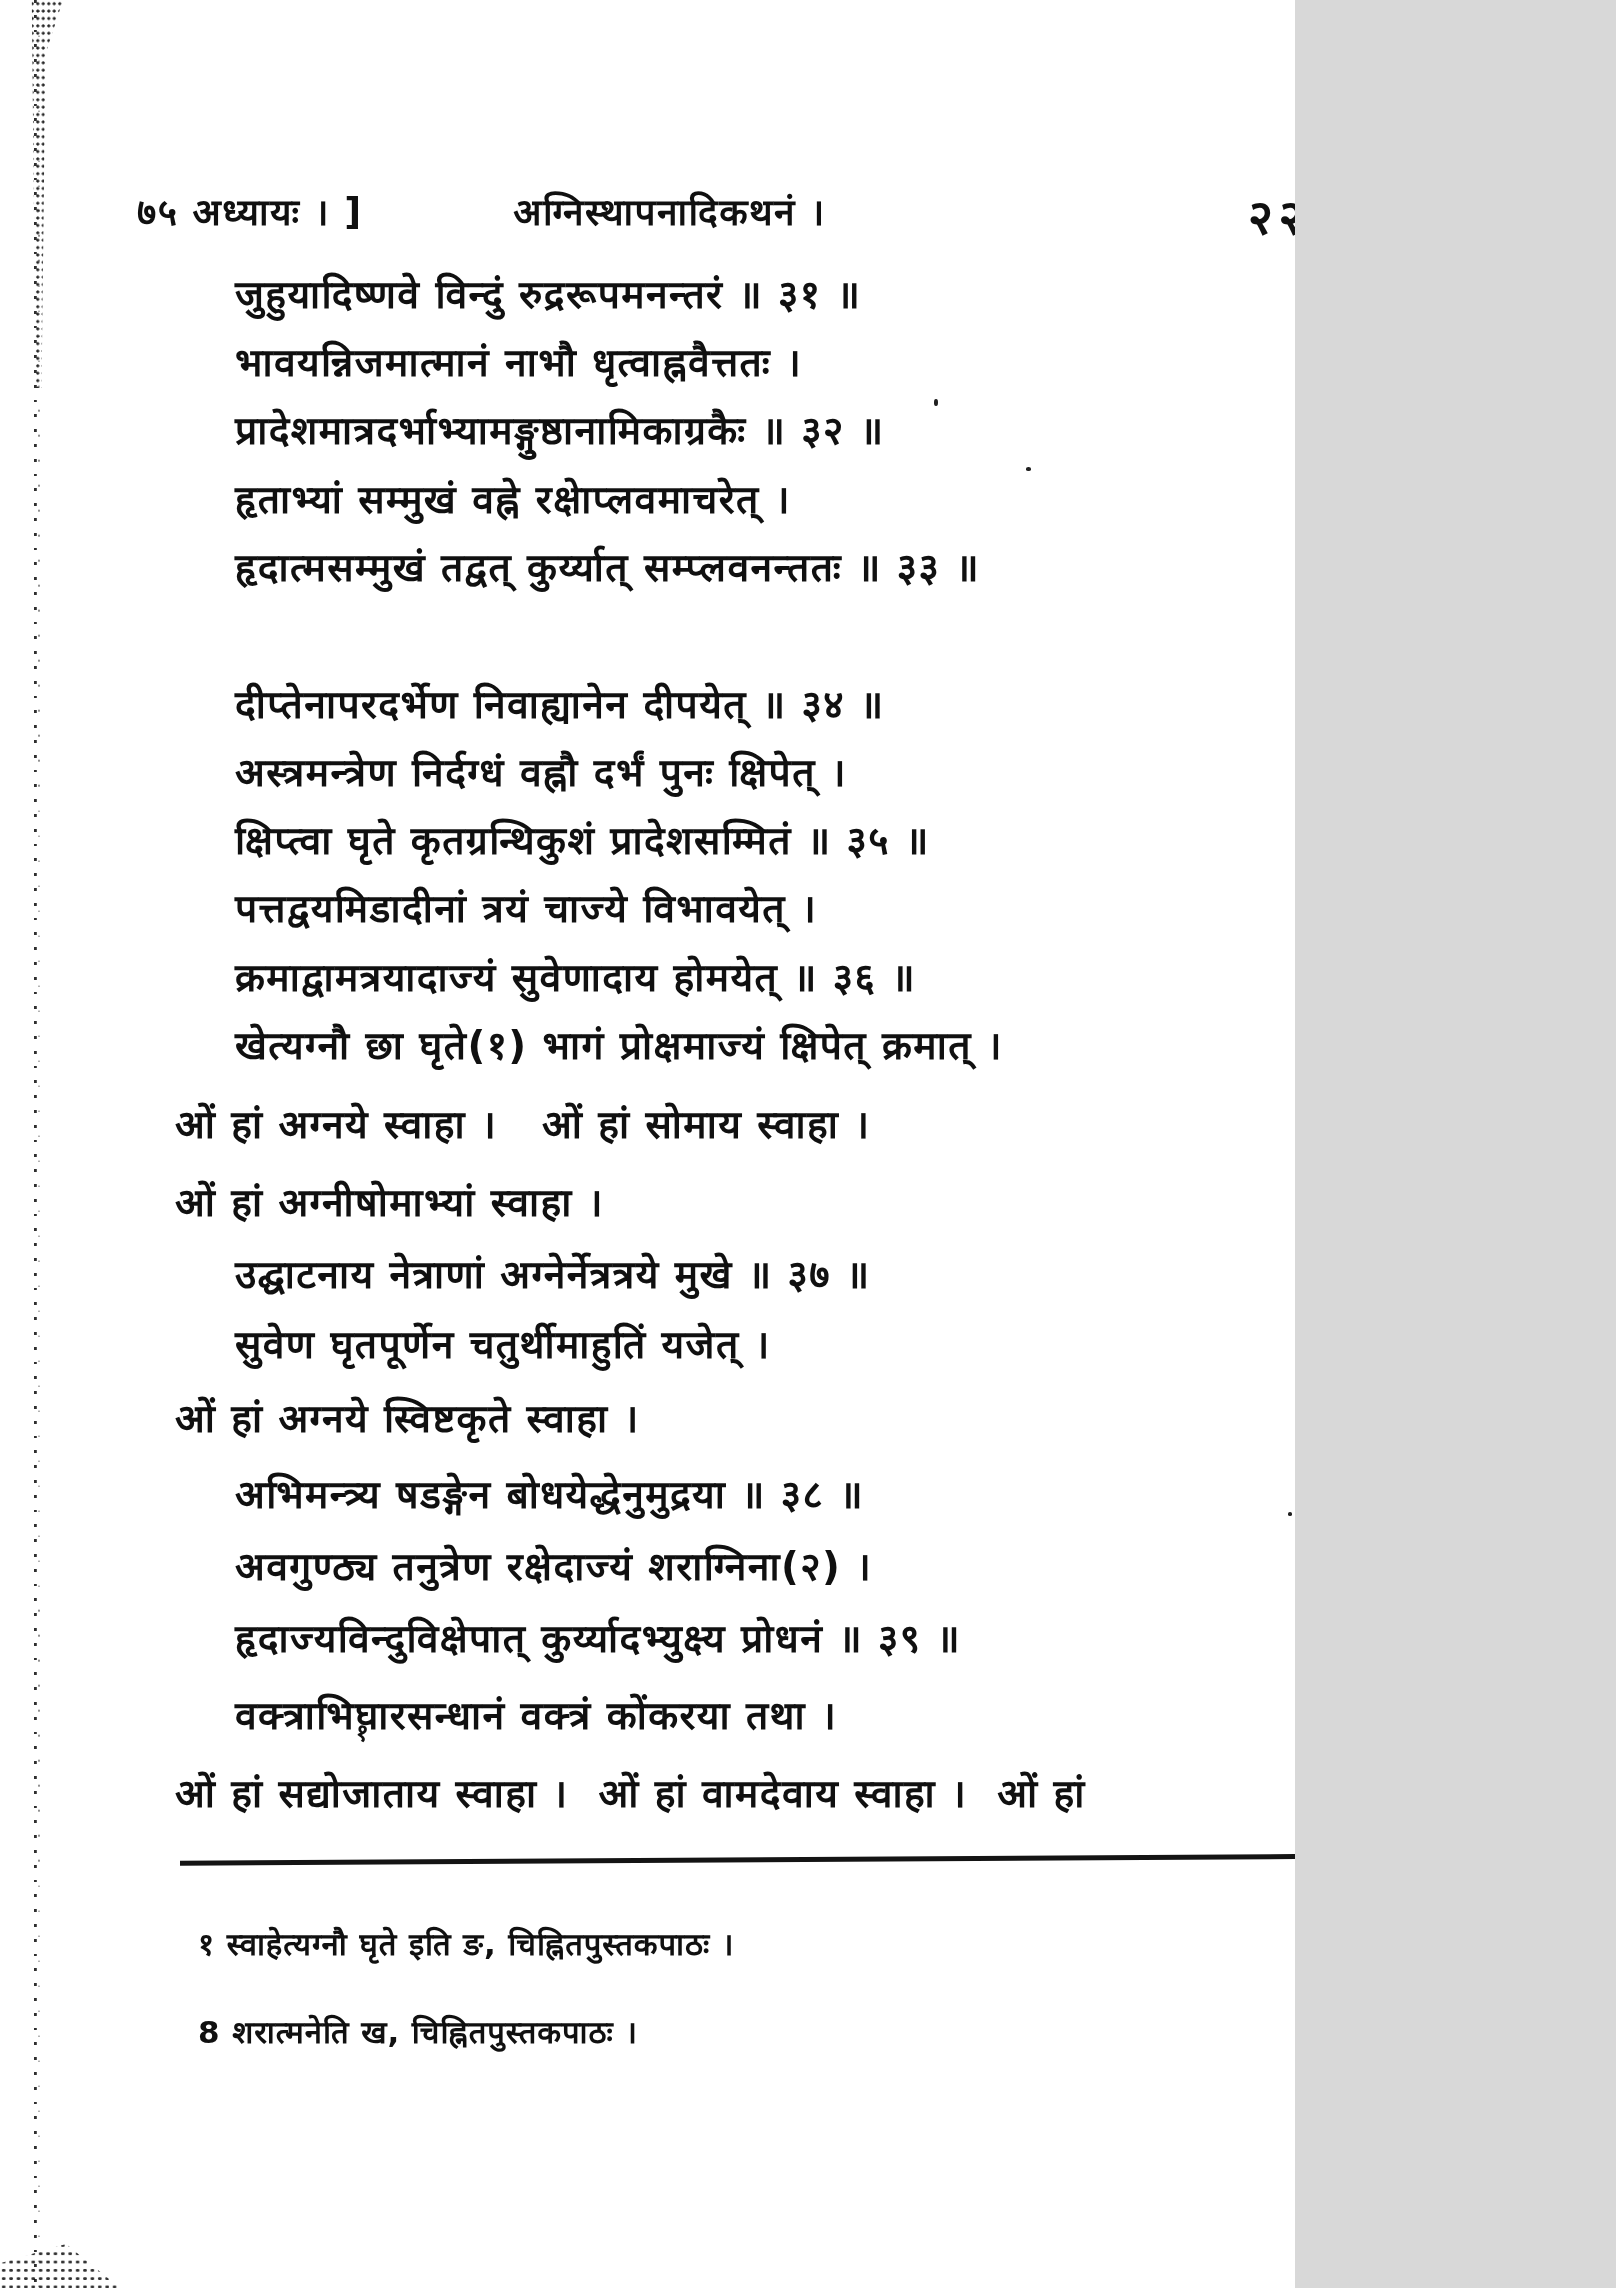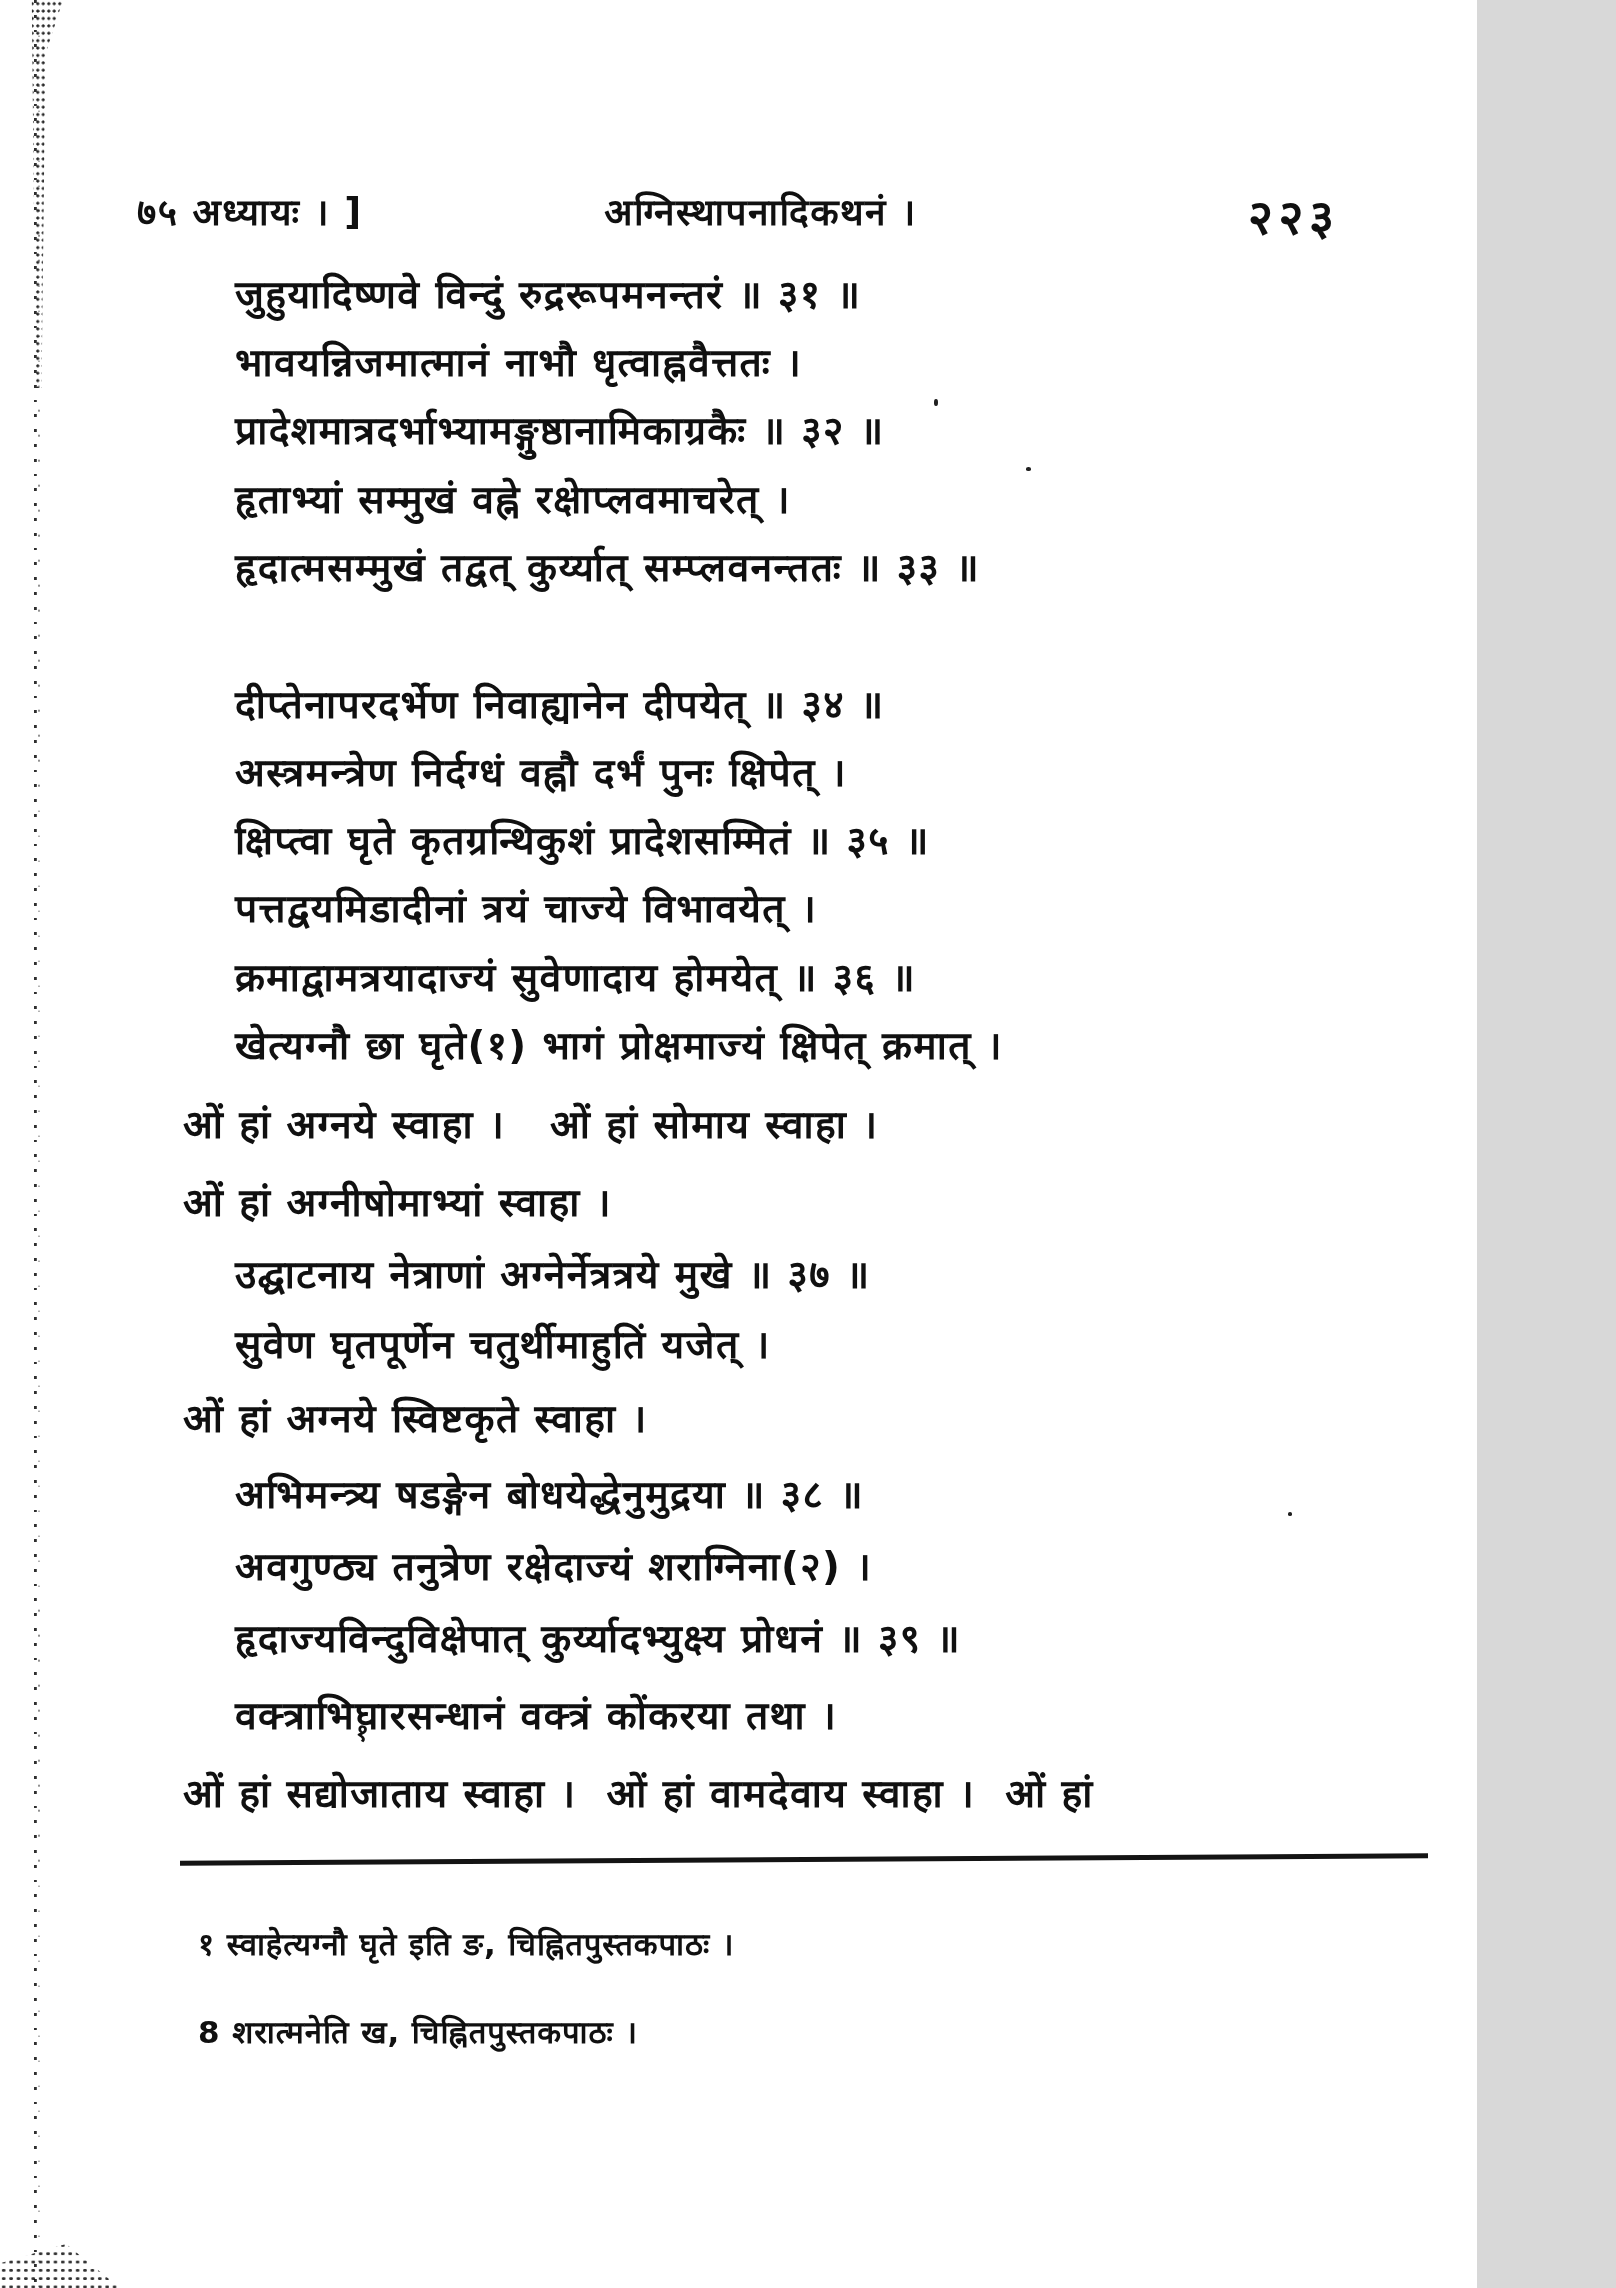--- a/index.html
+++ b/index.html
@@ -1,35 +1,35 @@
 <!DOCTYPE html>
 <html style="font-size:14.8px"><head>
 <meta charset="utf-8">
 <style>
   html,body{margin:0;padding:0;background:#d8d8d8;}
   .page{
     position:relative;
-    width:1477px;height:2289px;
+    width:1295px;height:2289px;
     background:#ffffff;
     overflow:hidden;
     font-family:"DejaVu Sans","Liberation Sans",sans-serif;
     color:#0e0e0e;
   }
   .txt{
     position:absolute;
     white-space:pre;
     font-weight:700;
     letter-spacing:1.4px;
     color:#101010;
   }
   .hdr-left{left:137px;top:185px;font-size:37px;}
   .hdr-center{left:0;right:0;top:185px;text-align:center;font-size:37px;padding-left:44px;}
   .hdr-right{left:1248px;top:183px;font-size:48px;letter-spacing:5.5px;}
   .verse{left:235px;font-size:39px;}
-  .mantra{left:175px;font-size:39px;margin-left:8px;}
+  .mantra{left:175px;font-size:39px;}
   .footnote{left:198px;font-size:31px;letter-spacing:0.9px;}
   .rule{
     position:absolute;left:180px;top:1857px;width:1248px;height:4.6px;
     background:#141414;transform:rotate(-0.35deg);
   }
   .caret-mark{
     position:absolute;left:356px;top:1715px;font-size:24px;font-weight:700;color:#101010;
     transform:rotate(8deg);
   }
   

